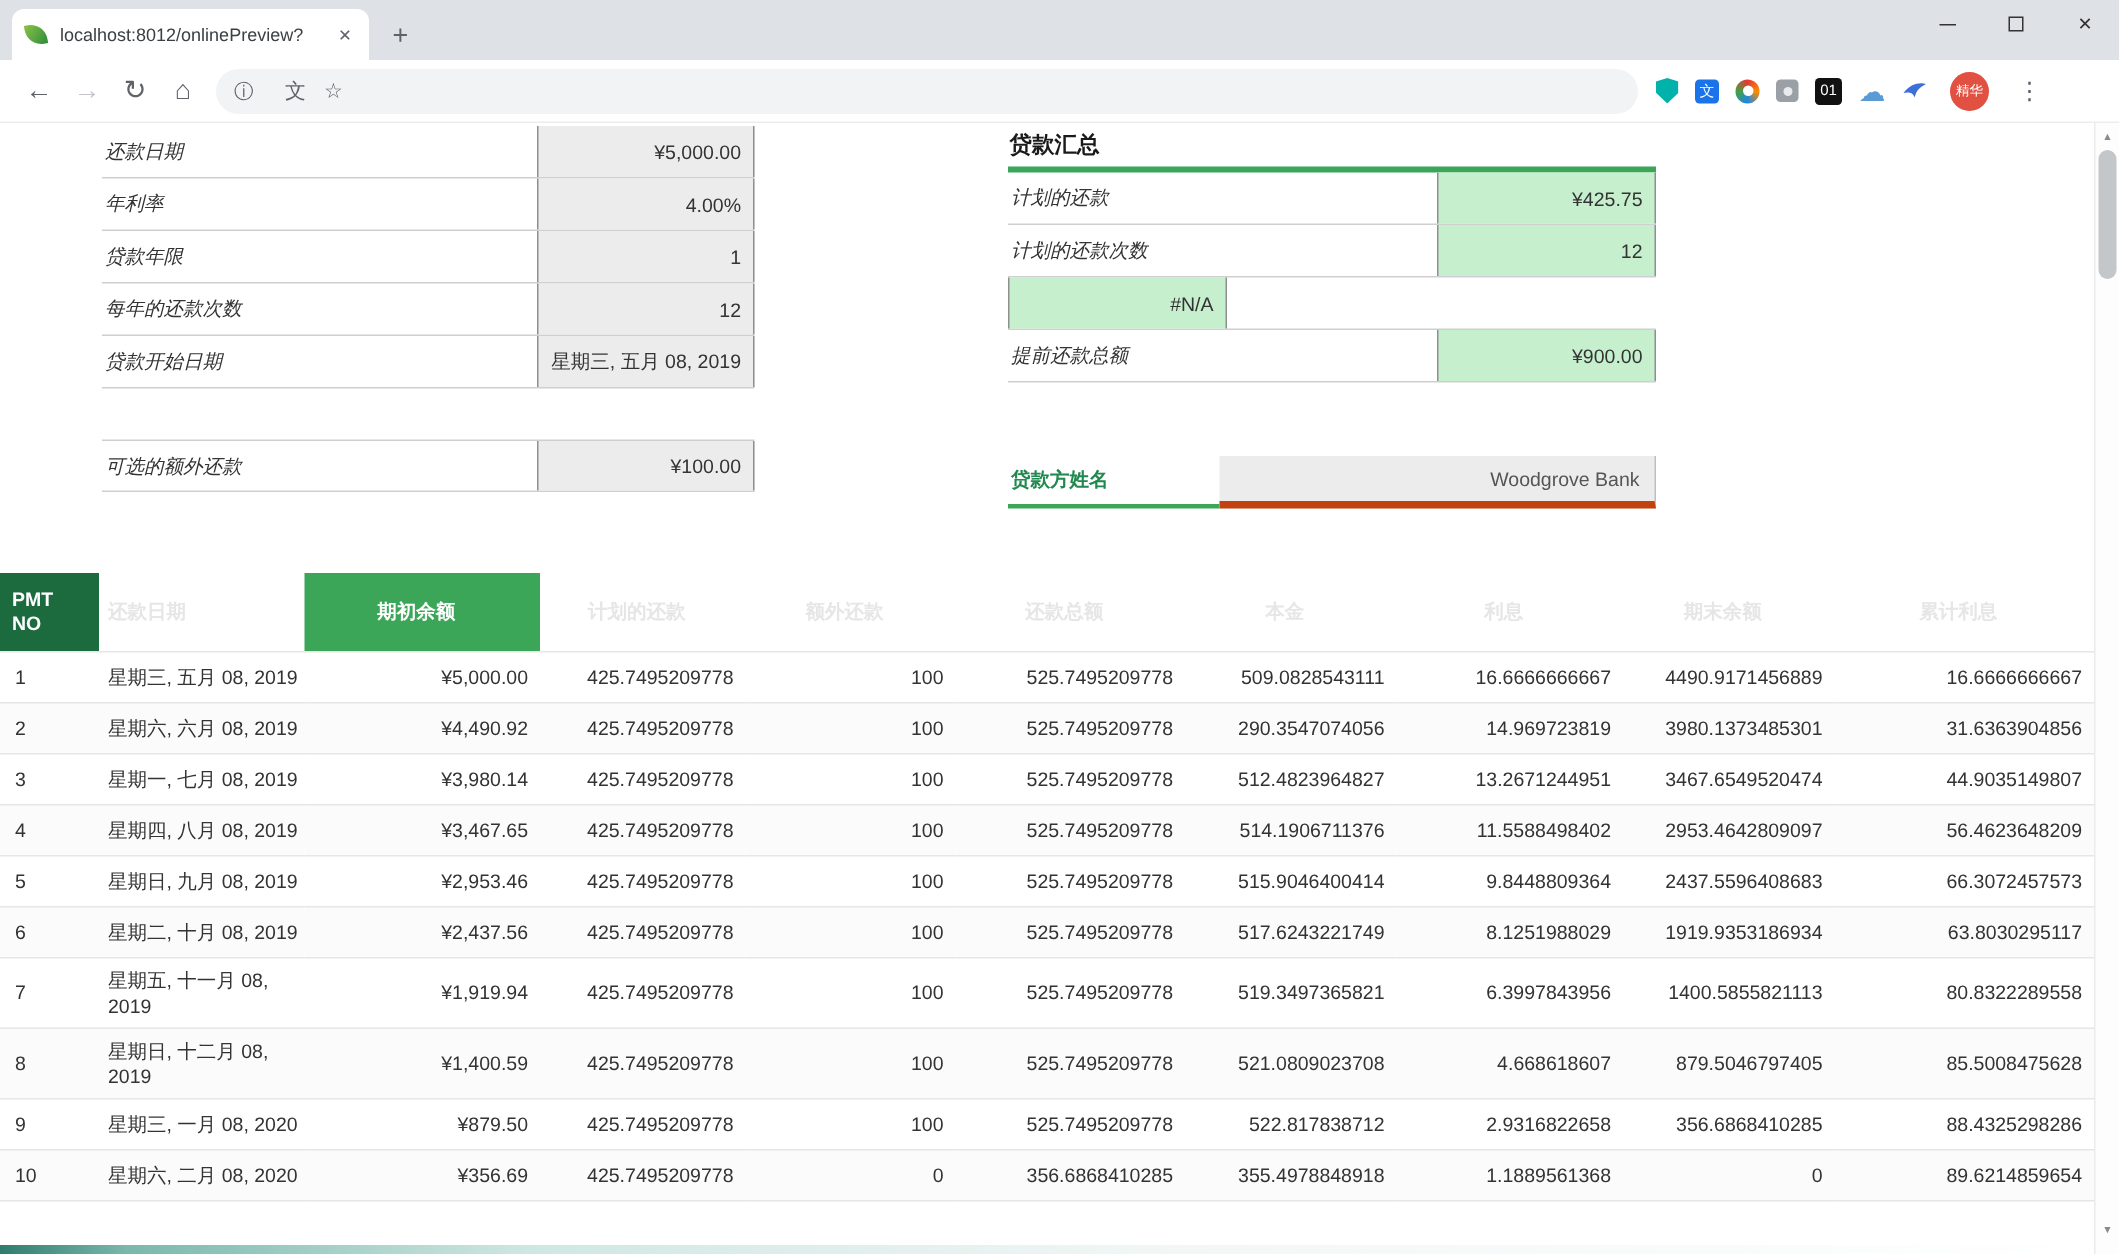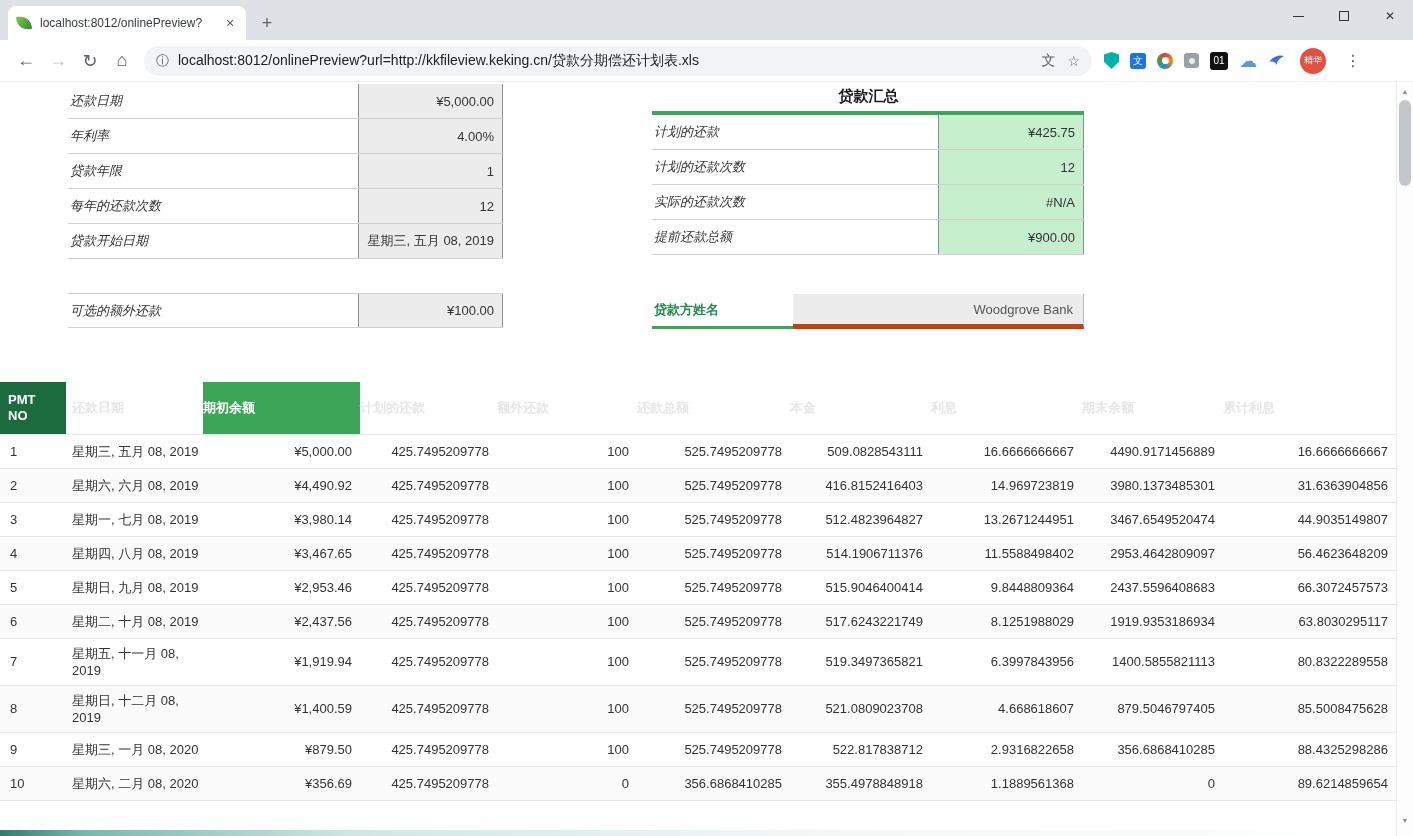--- a/index.html
+++ b/index.html
@@ -48,35 +48,35 @@
   .bird-icon{width:17px;height:15px;}
   .avatar{width:26px;height:26px;border-radius:50%;background:#E25042;color:#fff;font-size:9px;display:flex;align-items:center;justify-content:center;margin-left:4px;}
   .menu-dots{font-size:16px;color:#5f6368;margin-left:6px;width:20px;text-align:center;}
 
   
   .content{position:absolute;top:82px;left:0;width:1413px;height:754px;background:#fff;overflow:hidden;}
   .sheet{position:relative;width:1396px;height:100%;}
   .top-area{position:relative;height:300px;}
   .mini-table{position:absolute;top:2px;}
   .mini-left{left:68px;width:435px;}
-  .mini-right{left:652px;width:432px;text-align:center;}
+  .mini-right{left:672px;width:432px;}
   .section-header{font-size:15px;font-weight:bold;color:#1a1a1a;padding:3px 0 5px 1px;border-bottom:4px solid var(--accent_green);}
   .kv-row{display:flex;height:35px;align-items:stretch;border-bottom:1px solid #cfcfcf;font-size:13px;}
   .kv-label{flex:1;display:flex;align-items:center;font-style:italic;color:#333;padding-left:2px;}
   .kv-value{width:145px;background:var(--value_gray);display:flex;align-items:center;justify-content:flex-end;padding-right:8px;border-left:1px solid #8f8f8f;border-right:1px solid #8f8f8f;color:#333;}
   .mini-right .kv-value{width:146px;background:var(--value_green);}
   .kv-spacer{height:34px;}
   .kv-extra{border-top:1px solid #cfcfcf;}
-  .lender-row{display:flex;height:35px;margin-top:5px;font-size:13px;}
+  .lender-row{display:flex;height:35px;margin-top:15px;font-size:13px;}
   .lender-label{width:141px;display:flex;align-items:center;color:#21894F;font-weight:bold;border-bottom:3px solid var(--accent_green);padding-left:2px;}
   .lender-value{flex:1;background:var(--value_gray);display:flex;align-items:center;justify-content:flex-end;padding-right:10px;color:#555;border-bottom:5px solid #c2410c;border-right:1px solid #bfbfbf;}
 
   
   table.schedule{width:1396px;border-collapse:collapse;table-layout:fixed;font-size:13px;margin-top:0;}
-  .schedule th{height:52px;vertical-align:middle;font-weight:bold;text-align:left;padding-right:8px;color:var(--faint_header);border-bottom:1px solid #e6e6e6;}
+  .schedule th{height:52px;vertical-align:middle;font-weight:bold;text-align:center;padding-right:8px;color:var(--faint_header);border-bottom:1px solid #e6e6e6;}
   .schedule th.h-pmt{background:var(--accent_green_dark);color:#fff;text-align:left;padding-left:8px;line-height:16px;}
   .schedule th.h-date{text-align:left;padding-left:6px;}
   .schedule th.h-begin{background:var(--accent_green);color:#fff;}
   .schedule td{height:34px;border-bottom:1px solid #e6e6e6;text-align:right;padding:6px 8px 6px 0;color:#333;line-height:17px;}
   .schedule td.c-no{text-align:left;padding-left:10px;}
   .schedule td.c-date{text-align:left;padding-left:6px;padding-right:4px;}
   .schedule tbody tr:nth-child(even) td{background:#fbfbfb;}
 
   
   .scrollbar{position:absolute;top:0;right:0;width:17px;height:754px;background:#fdfdfd;border-left:1px solid #ebebeb;z-index:5;}
@@ -113,21 +113,20 @@
     </div>
   </div>
 
   <div class="toolbar">
     <div class="nav-btn">←</div>
     <div class="nav-btn disabled">→</div>
     <div class="nav-btn">↻</div>
     <div class="nav-btn">⌂</div>
     <div class="omnibox">
       <span class="info-icon">ⓘ</span>
-      <span class="url-text">localhost:8012/onlinePreview?url=http://kkfileview.keking.cn/贷款分期偿还计划表.xls</span>
       <span class="omni-icon">文</span>
       <span class="omni-icon">☆</span>
     </div>
     <div class="ext-area">
       <span class="shield"></span>
       <span class="ext-blue">文</span>
       <span class="ext-round">
           <i></i>
         </span>
       <span class="ext-gray">
@@ -193,21 +192,20 @@
                 <span class="kv-label">计划的还款</span>
                 <span class="kv-value">¥425.75</span>
               </div>
 
               <div class="kv-row">
                 <span class="kv-label">计划的还款次数</span>
                 <span class="kv-value">12</span>
               </div>
 
               <div class="kv-row">
-                <span class="kv-label">实际的还款次数</span>
                 <span class="kv-value">#N/A</span>
               </div>
 
               <div class="kv-row">
                 <span class="kv-label">提前还款总额</span>
                 <span class="kv-value">¥900.00</span>
               </div>
 
             </div>
           <div class="kv-spacer"></div>
@@ -261,21 +259,21 @@
               <td>16.6666666667</td>
             </tr>
 
             <tr>
               <td class="c-no">2</td>
               <td class="c-date">星期六, 六月 08, 2019</td>
               <td>¥4,490.92</td>
               <td>425.7495209778</td>
               <td>100</td>
               <td>525.7495209778</td>
-              <td>416.8152416403</td>
+              <td>290.3547074056</td>
               <td>14.969723819</td>
               <td>3980.1373485301</td>
               <td>31.6363904856</td>
             </tr>
 
             <tr>
               <td class="c-no">3</td>
               <td class="c-date">星期一, 七月 08, 2019</td>
               <td>¥3,980.14</td>
               <td>425.7495209778</td>

